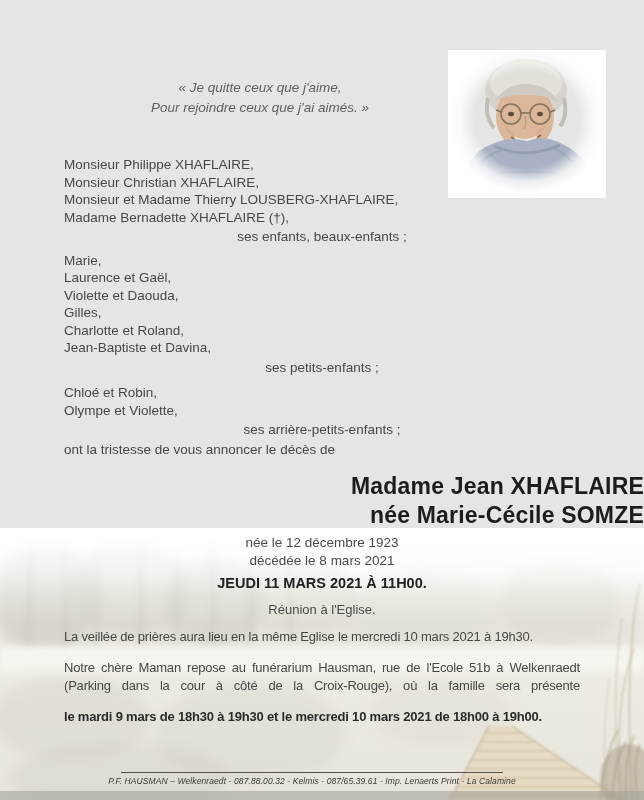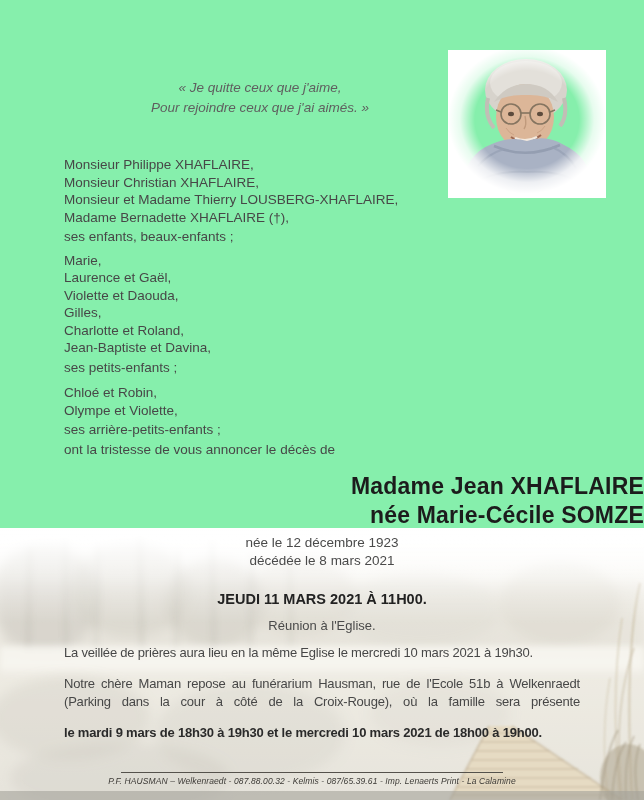--- a/index.html
+++ b/index.html
@@ -1,19 +1,19 @@
 <!DOCTYPE html>
 <html><head>
 <meta charset="utf-8">
 <style>
   html,body{margin:0;padding:0;background:#ffffff;}
   .page{
     position:relative;
     width:644px;height:800px;
-    background:#86efac;
+    background:#e5e5e5;
     overflow:hidden;
     font-family:"Liberation Sans", sans-serif;
     color:#454545;
     font-size:13px;
   }
   
   .landscape{
     position:absolute;left:0;top:528px;width:644px;height:272px;
     pointer-events:none;
   }
@@ -29,37 +29,37 @@
   }
   .quote{
     margin:78px 0 0 60px;width:400px;
     text-align:center;font-style:italic;color:#5f5f5f;
     font-size:13.5px;line-height:20px;
   }
   .block{margin-left:64px;margin-right:64px;}
   .names{line-height:17.5px;font-size:13.5px;color:#474747;}
   .group-children{margin-top:38px;}
   .role{
-    text-align:left;line-height:17.5px;font-size:13.5px;color:#474747;
+    text-align:center;line-height:17.5px;font-size:13.5px;color:#474747;
     margin-top:2px;
   }
   .group-grandchildren{margin-top:6px;}
   .group-greatgrandchildren{margin-top:8px;}
   .announce{margin-top:2px;line-height:18px;font-size:13.5px;color:#474747;}
   .deceased{
     margin-top:13px;text-align:right;color:#1c1c1c;
     font-weight:bold;font-size:23px;line-height:29px;letter-spacing:0.2px;
   }
   .dates{margin-top:4px;text-align:center;line-height:18px;font-size:13.5px;color:#4a4a4a;}
   .justify{
     margin-top:14px;line-height:19px;font-size:13px;color:#474747;
     text-align:justify;letter-spacing:-0.2px;
   }
   .ceremony-date{
-    margin-top:20px;text-align:center;font-weight:bold;color:#222;
+    margin-top:4px;text-align:center;font-weight:bold;color:#222;
     font-size:14.5px;line-height:18px;
   }
   .meeting{margin-top:9px;text-align:center;font-size:13px;line-height:18px;color:#4a4a4a;}
   .vigil{margin-top:9px;font-size:13px;line-height:18px;color:#474747;letter-spacing:-0.2px;}
   .funerarium{
     line-height:18px;font-size:13px;color:#474747;
     text-align:justify;text-align-last:justify;letter-spacing:-0.2px;
   }
   .funerarium-bold{
     font-weight:bold;color:#2a2a2a;line-height:18px;font-size:13px;

